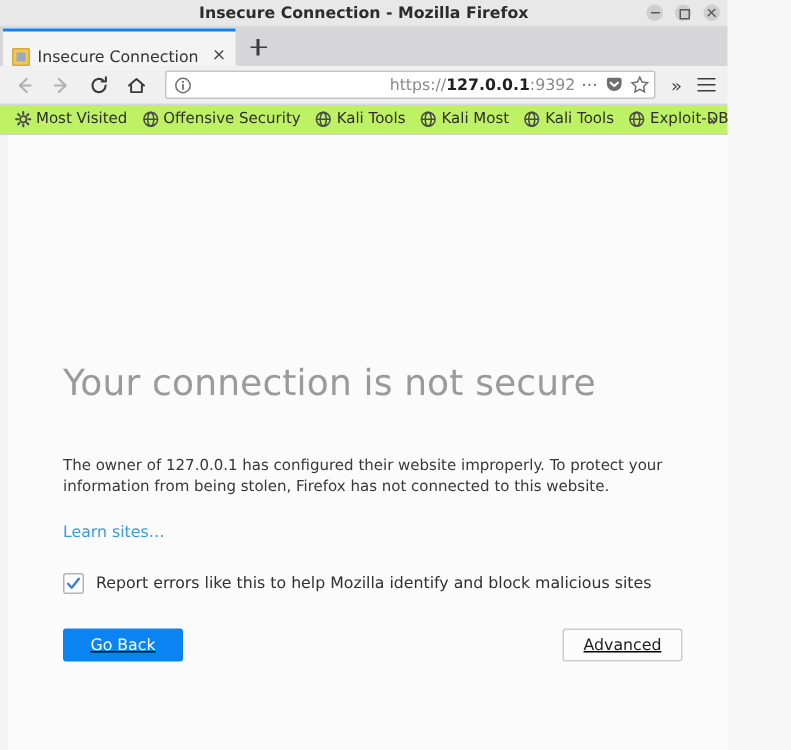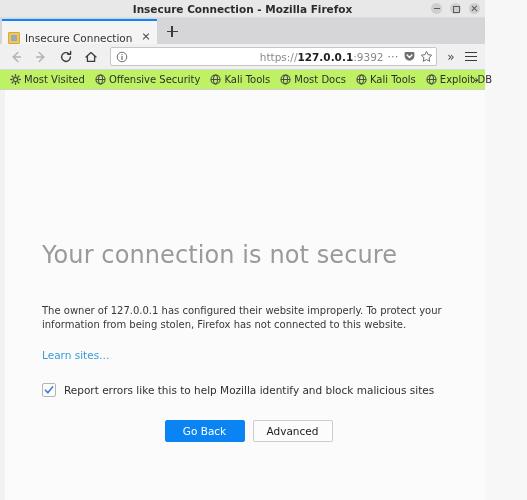--- a/index.html
+++ b/index.html
@@ -377,23 +377,24 @@
   .checkbox svg { position: absolute; left: 1px; top: 1px; }
   .checkbox-label {
     font-size: 10.5px;
     color: #303030;
     cursor: pointer;
     text-align: right;
   }
 
   .button-row {
     display: flex;
-    justify-content: center;
+    justify-content: space-between;
     gap: 8px;
     margin-top: 23px;
+    text-decoration: underline;
   }
   .btn {
     font-family: "DejaVu Sans", "Liberation Sans", sans-serif;
     font-size: 10.5px;
     padding: 4px 0;
     width: 80px;
     text-align: center;
     border-radius: 2px;
     cursor: pointer;
     box-sizing: border-box;
@@ -523,21 +524,21 @@
       </svg>
       <span class="bookmark-label">Kali Tools</span>
     </div>
 
     <div class="bookmark">
       <svg width="11" height="11" viewBox="0 0 12 12">
         <circle cx="6" cy="6" r="5" fill="none" stroke="#4a4a4a" stroke-width="1.1"></circle>
         <ellipse cx="6" cy="6" rx="2.2" ry="5" fill="none" stroke="#4a4a4a" stroke-width="1.1"></ellipse>
         <path d="M1.1 6 H10.9" stroke="#4a4a4a" stroke-width="1.1"></path>
       </svg>
-      <span class="bookmark-label">Most Docs</span>
+      <span class="bookmark-label">Kali Most</span>
     </div>
 
     <div class="bookmark">
       <svg width="11" height="11" viewBox="0 0 12 12">
         <circle cx="6" cy="6" r="5" fill="none" stroke="#4a4a4a" stroke-width="1.1"></circle>
         <ellipse cx="6" cy="6" rx="2.2" ry="5" fill="none" stroke="#4a4a4a" stroke-width="1.1"></ellipse>
         <path d="M1.1 6 H10.9" stroke="#4a4a4a" stroke-width="1.1"></path>
       </svg>
       <span class="bookmark-label">Kali Tools</span>
     </div>

